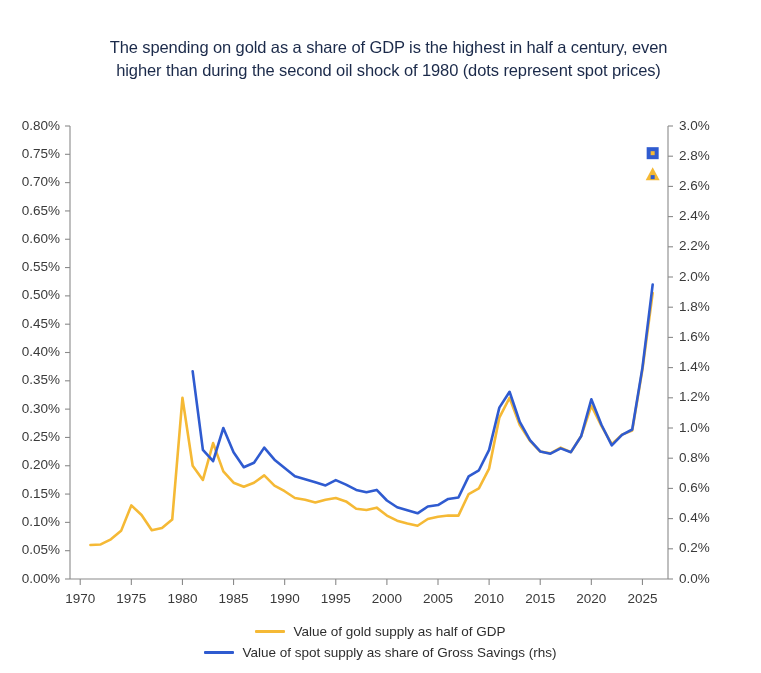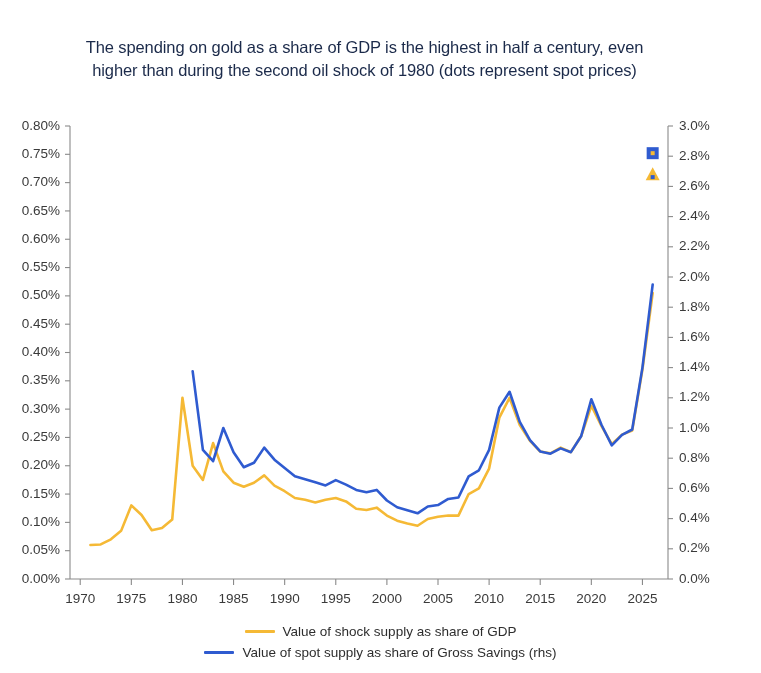--- a/index.html
+++ b/index.html
@@ -11,21 +11,21 @@
     overflow: hidden;
   }
   #figure {
     position: relative;
     width: 761px;
     height: 673px;
     background: #ffffff;
   }
   #chart-title {
     position: absolute;
-    left: 32px;
+    left: 56px;
     top: 36px;
     width: 665px;
     text-align: center;
     font-size: 16.5px;
     line-height: 1.42;
     color: #1b2a4a;
     font-family: "Liberation Sans", sans-serif;
     letter-spacing: -0.1px;
     white-space: pre-line;
   }
@@ -190,21 +190,21 @@
         <g>
           <rect x="646.6666666666666" y="147.18" width="12" height="12" fill="#2F5BD0"></rect>
           <rect x="650.6666666666666" y="151.18" width="4" height="4" fill="#F5B935"></rect>
         </g>
       </svg>
   </div>
 
   <div id="legend">
     <div class="legend-row">
       <span class="legend-swatch" id="sw0" style="background: rgb(245, 185, 53);"></span>
-      <span class="legend-label">Value of shock supply as share of GDP</span>
+      <span class="legend-label">Value of gold supply as half of GDP</span>
     </div>
     <div class="legend-row">
       <span class="legend-swatch" id="sw1" style="background: rgb(47, 91, 208);"></span>
       <span class="legend-label">Value of spot supply as share of Gross Savings (rhs)</span>
     </div>
   </div>
 
 </div>
 
 </body></html>

